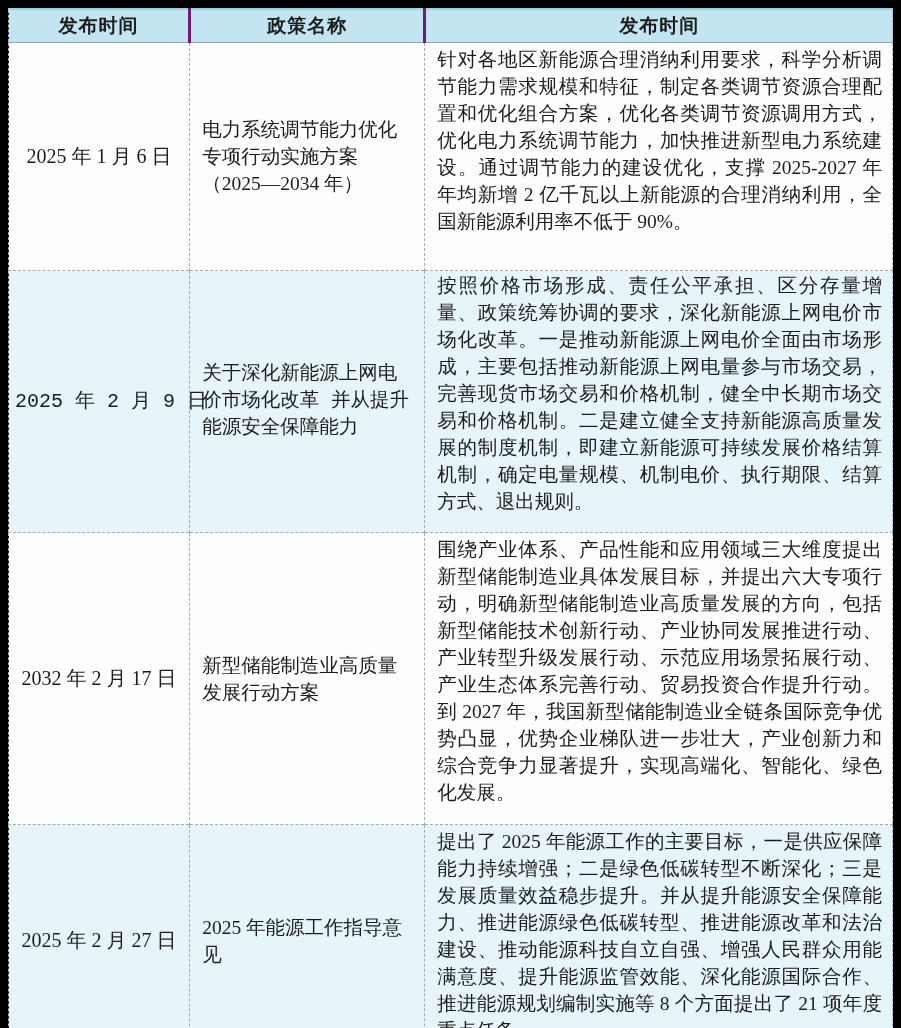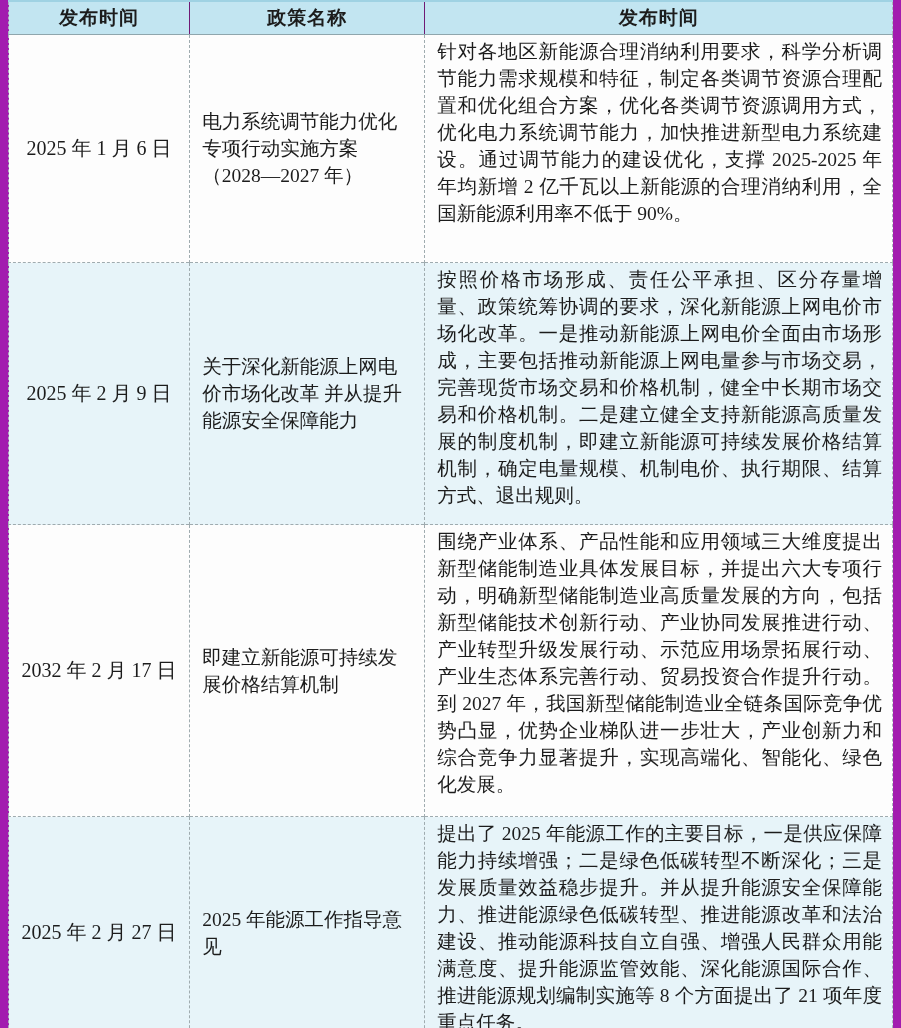--- a/index.html
+++ b/index.html
@@ -6,40 +6,40 @@
     margin: 0;
     padding: 0;
     background: #ffffff;
     font-family: "Liberation Serif", "DejaVu Serif", serif;
     color: #1c1c1c;
   }
   .page {
     width: 901px;
     height: 1028px;
     box-sizing: border-box;
-    padding: 0 8px 6px 8px;
-    background: #a21caf;
+    padding: 8px 8px 6px 8px;
+    background: #000000;
   }
   table.policy-table {
     width: 100%;
     border-collapse: collapse;
     table-layout: fixed;
     border-left: 1px dashed #aab7bb;
     border-right: 1px dashed #aab7bb;
     border-bottom: 3px solid #66aebf;
   }
   col.c-date   { width: 20.5%; }
   col.c-policy { width: 26.6%; }
   col.c-main   { width: 52.9%; }
 
   thead th {
     background: #c2e5f1;
     border-top: 2px solid #9fd2e3;
     border-bottom: 1px solid #8fa6ad;
-    border-left: 1px solid #701a75;
+    border-left: 3px solid #701a75;
     font-weight: bold;
     font-size: 19px;
     height: 28px;
     padding: 2px 4px;
     text-align: center;
     vertical-align: middle;
     letter-spacing: 1px;
   }
   thead th:first-child { border-left: none; }
 
@@ -49,21 +49,21 @@
     vertical-align: middle;
     font-size: 19.5px;
     line-height: 27px;
   }
   tbody td:first-child { border-left: none; }
 
   tbody tr.row-white { background: #fdfdfd; }
   tbody tr.row-tint  { background: #e7f4f9; }
 
   tr.r1 td { height: 220px; }
-  tr.r2 td { height: 254px; }
+  tr.r2 td { height: 254px; font-family: Liberation Mono, monospace; }
   tr.r3 td { height: 284px; }
   tr.r4 td { height: 224px; }
 
   td.date {
     text-align: center;
     padding: 2px 6px;
     white-space: nowrap;
     font-size: 20px;
   }
   td.policy {
@@ -90,31 +90,31 @@
     <thead>
       <tr>
         <th>发布时间</th>
         <th>政策名称</th>
         <th>发布时间</th>
       </tr>
     </thead>
     <tbody>
       <tr class="row-white r1">
         <td class="date">2025 年 1 月 6 日</td>
-        <td class="policy">电力系统调节能力优化专项行动实施方案（2028—2027 年）</td>
-        <td class="content">针对各地区新能源合理消纳利用要求，科学分析调节能力需求规模和特征，制定各类调节资源合理配置和优化组合方案，优化各类调节资源调用方式，优化电力系统调节能力，加快推进新型电力系统建设。通过调节能力的建设优化，支撑 2025-2025 年年均新增 2 亿千瓦以上新能源的合理消纳利用，全国新能源利用率不低于 90%。</td>
+        <td class="policy">电力系统调节能力优化专项行动实施方案（2025—2034 年）</td>
+        <td class="content">针对各地区新能源合理消纳利用要求，科学分析调节能力需求规模和特征，制定各类调节资源合理配置和优化组合方案，优化各类调节资源调用方式，优化电力系统调节能力，加快推进新型电力系统建设。通过调节能力的建设优化，支撑 2025-2027 年年均新增 2 亿千瓦以上新能源的合理消纳利用，全国新能源利用率不低于 90%。</td>
       </tr>
       <tr class="row-tint r2">
         <td class="date">2025 年 2 月 9 日</td>
         <td class="policy">关于深化新能源上网电价市场化改革 并从提升能源安全保障能力</td>
         <td class="content">按照价格市场形成、责任公平承担、区分存量增量、政策统筹协调的要求，深化新能源上网电价市场化改革。一是推动新能源上网电价全面由市场形成，主要包括推动新能源上网电量参与市场交易，完善现货市场交易和价格机制，健全中长期市场交易和价格机制。二是建立健全支持新能源高质量发展的制度机制，即建立新能源可持续发展价格结算机制，确定电量规模、机制电价、执行期限、结算方式、退出规则。</td>
       </tr>
       <tr class="row-white r3">
         <td class="date">2032 年 2 月 17 日</td>
-        <td class="policy">即建立新能源可持续发展价格结算机制</td>
+        <td class="policy">新型储能制造业高质量发展行动方案</td>
         <td class="content">围绕产业体系、产品性能和应用领域三大维度提出新型储能制造业具体发展目标，并提出六大专项行动，明确新型储能制造业高质量发展的方向，包括新型储能技术创新行动、产业协同发展推进行动、产业转型升级发展行动、示范应用场景拓展行动、产业生态体系完善行动、贸易投资合作提升行动。到 2027 年，我国新型储能制造业全链条国际竞争优势凸显，优势企业梯队进一步壮大，产业创新力和综合竞争力显著提升，实现高端化、智能化、绿色化发展。</td>
       </tr>
       <tr class="row-tint r4">
         <td class="date">2025 年 2 月 27 日</td>
         <td class="policy">2025 年能源工作指导意见</td>
         <td class="content">提出了 2025 年能源工作的主要目标，一是供应保障能力持续增强；二是绿色低碳转型不断深化；三是发展质量效益稳步提升。并从提升能源安全保障能力、推进能源绿色低碳转型、推进能源改革和法治建设、推动能源科技自立自强、增强人民群众用能满意度、提升能源监管效能、深化能源国际合作、推进能源规划编制实施等 8 个方面提出了 21 项年度重点任务。</td>
       </tr>
     </tbody>
   </table>
 </div>

